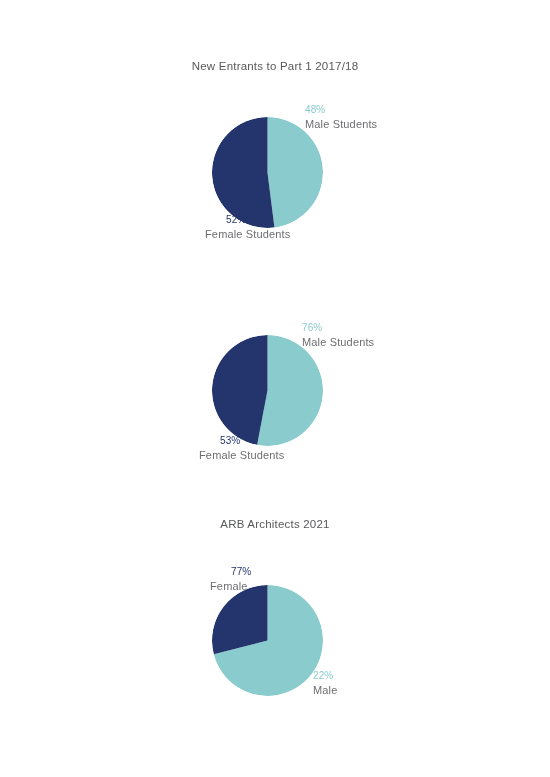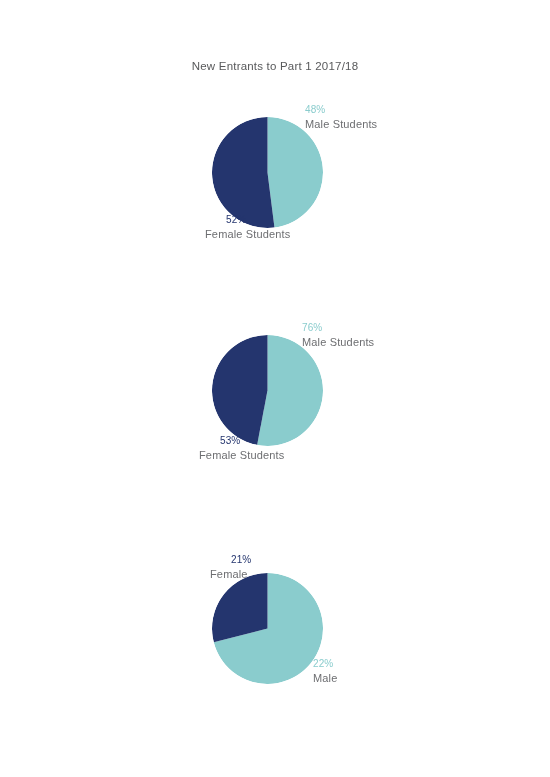--- a/index.html
+++ b/index.html
@@ -131,34 +131,35 @@
 
       <div class="callout" style="left:199px; top:145px;">
         <span class="pct navy">53%</span>
         <span class="who">Female Students</span>
       </div>
 
     </div>
   </div>
 
   <div class="chart-block" style="top:518px;">
+    <div class="chart-title">ARB Architects 2021</div>
 
     <div class="pie-area" style="height:160px;">
 
       <div class="pie" style="left:212px; top:55px; width:111px; height:111px;">
         <svg width="111" height="111" viewBox="0 0 111 111" role="img">
 
           <path d="M 55.5 55.5 L 55.50 0.00 A 55.5 55.5 0 1 1 1.74 69.30 Z" fill="#8ACCCD"></path>
 
           <path d="M 55.5 55.5 L 1.74 69.30 A 55.5 55.5 0 0 1 55.50 0.00 Z" fill="#24356E"></path>
         </svg>
       </div>
 
       <div class="callout" style="left:210px; top:36px;">
-        <span class="pct navy">21%</span>
+        <span class="pct navy">77%</span>
         <span class="who">Female</span>
       </div>
 
       <div class="callout align-right" style="left:313px; top:140px;">
         <span class="pct teal">22%</span>
         <span class="who">Male</span>
       </div>
 
     </div>
   </div>

